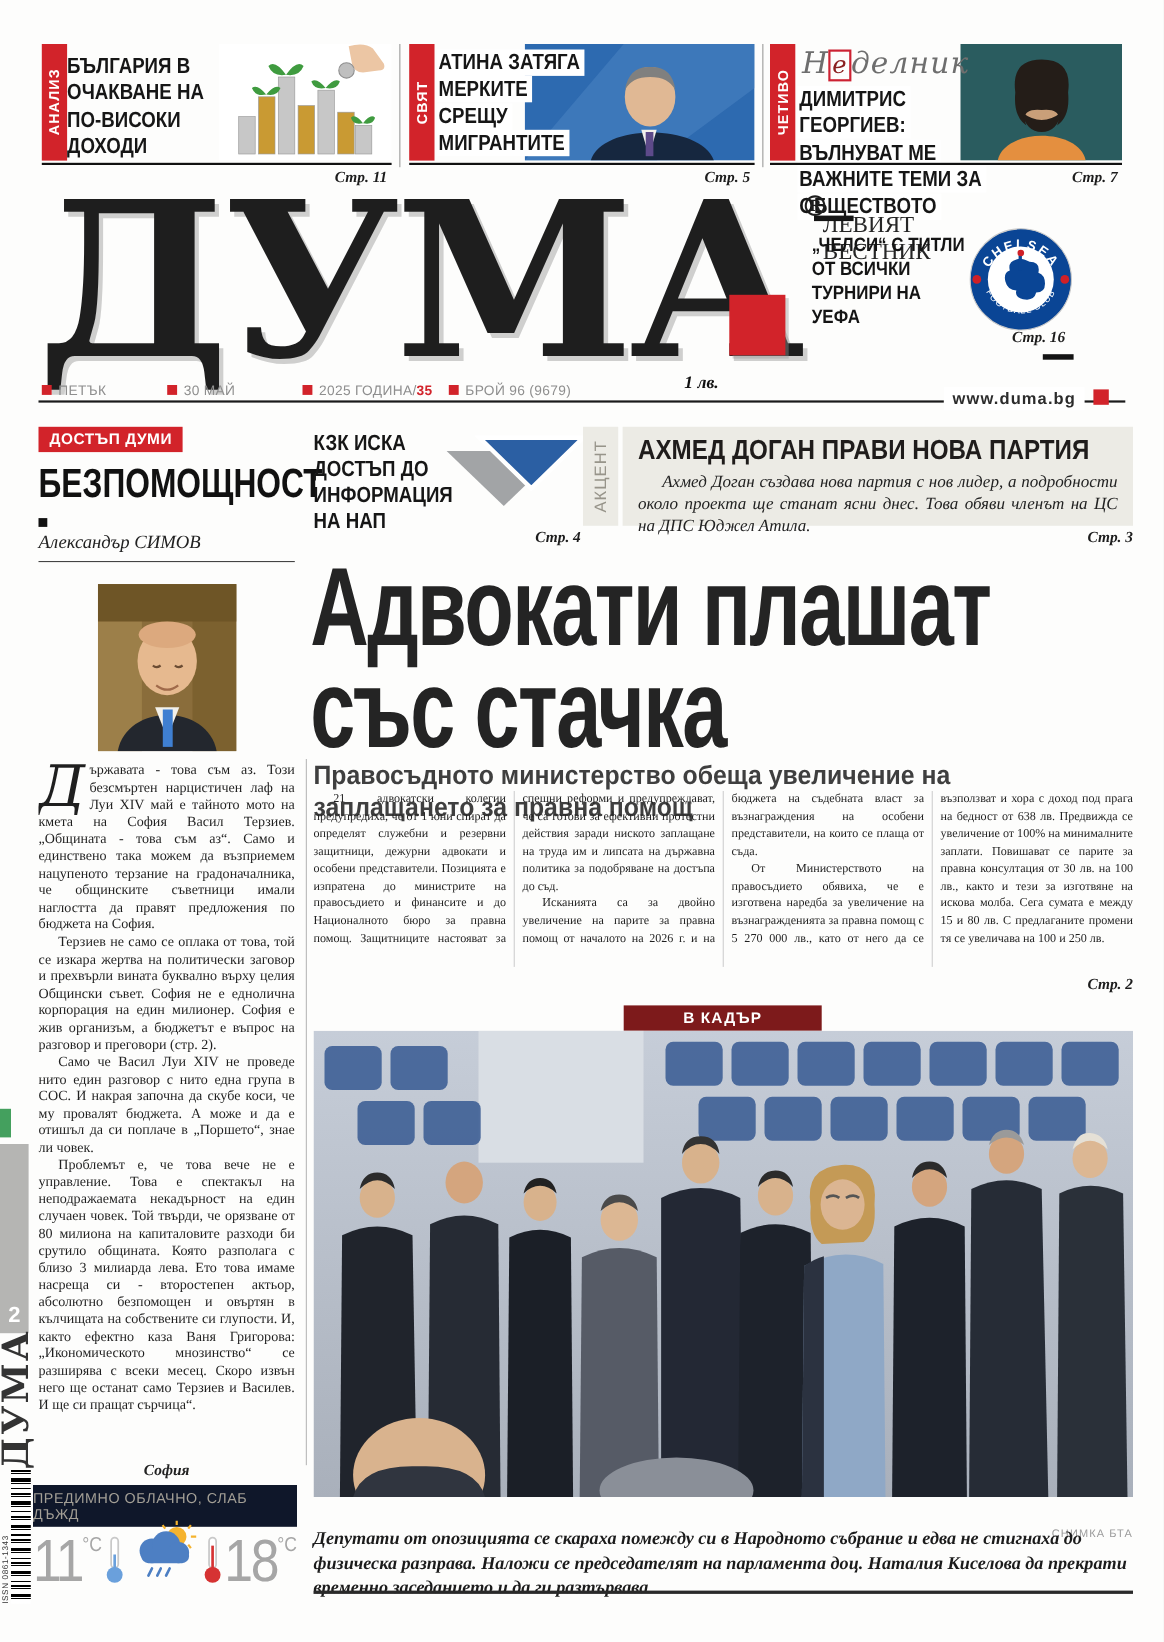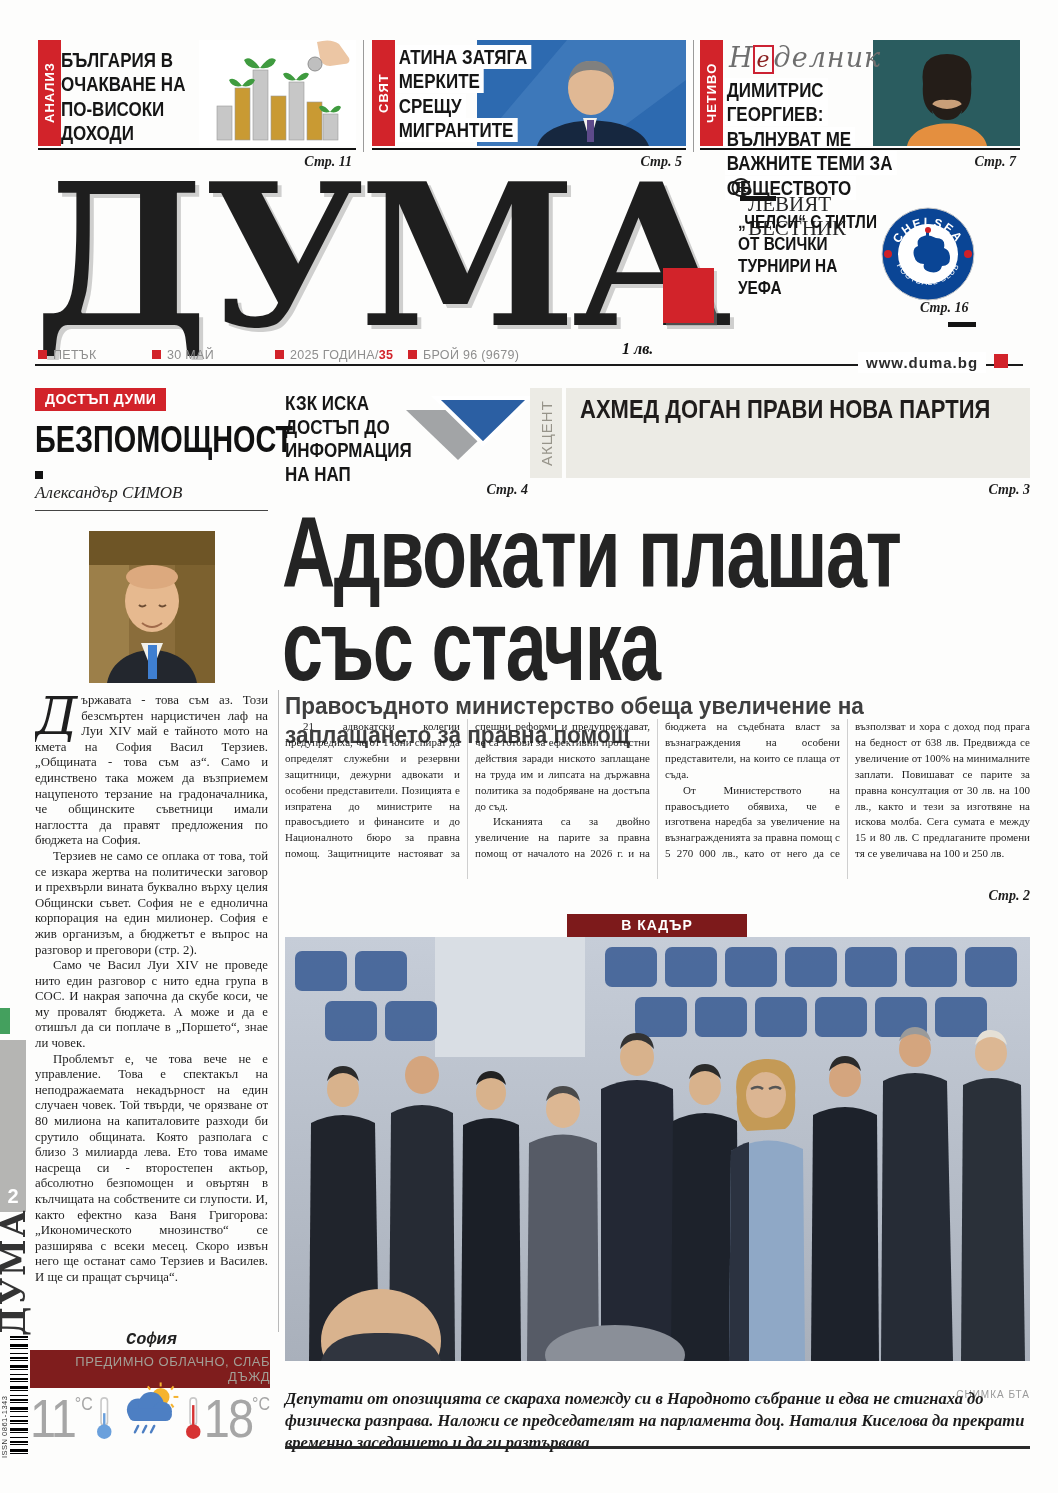--- a/index.html
+++ b/index.html
@@ -90,23 +90,23 @@
   .op-title { margin-top:8px; font-family:"Liberation Sans",sans-serif; font-weight:bold; font-size:37px;
     color:#111; transform:scaleX(.78); transform-origin:0 0; white-space:nowrap; }
   .op-bullet { width:8px; height:8px; background:#111; margin:10px 0 4px; }
   .op-author { font-style:italic; font-size:17px; color:#222; }
   .op-rule { height:1px; background:#444; margin-top:7px; }
   .op-photo { display:block; margin:20px auto 10px; width:126px; height:152px; }
   .op-text { margin-top:4px; height:648px; overflow:hidden; font-size:12.8px; line-height:15.6px; text-align:justify; color:#1f1f1f; }
   .op-text p { text-indent:18px; }
   .op-text p.first { text-indent:0; }
   .dropcap { float:left; font-family:"DejaVu Serif",serif; font-size:52px; line-height:42px; padding:2px 4px 0 0; font-style:italic; }
-  .city { position:absolute; left:35px; top:1330px; width:233px; text-align:center; font-weight:bold; font-style:italic; font-size:17px;font-family:Liberation Mono, monospace; }
-  .forecast { position:absolute; left:30px; top:1350px; width:240px; background:#7f1d1d; color:#a39f96;
-    font-family:"Liberation Sans",sans-serif; font-size:13px; text-align:right; padding:4px 0; letter-spacing:.5px; }
+  .city { position:absolute; left:35px; top:1330px; width:233px; text-align:center; font-weight:bold; font-style:italic; font-size:14px; }
+  .forecast { position:absolute; left:30px; top:1350px; width:240px; background:#0f172a; color:#a39f96;
+    font-family:"Liberation Sans",sans-serif; font-size:13px; text-align:left; padding:4px 0; letter-spacing:.5px; }
   .weather { position:absolute; left:30px; top:1376px; width:240px; height:84px; display:flex; align-items:center; justify-content:flex-end; }
   .temp { font-family:"Liberation Sans",sans-serif; color:#a6a6a6; font-size:47px; transform:scaleY(1.15); letter-spacing:-2px; }
   .temp sup { font-size:16px; letter-spacing:0; vertical-align:24px; }
   .cloud-box { margin-top:-18px; }
 
   
   .kzk-head { position:absolute; left:285px; top:392px; width:152px; font-family:"Liberation Sans",sans-serif;
     font-weight:bold; font-size:20px; line-height:1.18; color:#161616; transform:scaleX(.85); transform-origin:0 0; }
   .nap-logo { position:absolute; left:398px; top:394px; }
   .kzk-page { position:absolute; left:448px; top:482px; width:80px; text-align:right; }
@@ -355,20 +355,21 @@
     <polygon points="8,16 112,16 60,66" fill="#a2a4a6"></polygon>
     <polygon points="38,4 132,4 85,50" fill="#2b5fa3" stroke="#ffffff" stroke-width="4"></polygon>
   </svg>
   <div class="page-ref kzk-page">Стр. 4</div>
 
   <div class="akcent-label">
     <span>АКЦЕНТ</span>
     </div>
   <div class="akcent-box">
     <h2>АХМЕД ДОГАН ПРАВИ НОВА ПАРТИЯ</h2>
+    <p>Ахмед Доган създава нова партия с нов лидер, а подробности около проекта ще станат ясни днес. Това обяви членът на ЦС на ДПС Юджел Атила.</p>
   </div>
   <div class="page-ref akcent-page">Стр. 3</div>
 
   <div class="main-head">
     <div>Адвокати плашат</div>
     <div>със стачка</div>
   </div>
   <div class="main-sub">Правосъдното министерство обеща увеличение на заплащането за правна помощ</div>
   <div class="main-cols">
     <p>21 адвокатски колегии предупредиха, че от 1 юни спират да определят служебни и резервни защитници, дежурни адвокати и особени представители. Позицията е изпратена до министрите на правосъдието и финансите и до Националното бюро за правна помощ. Защитниците настояват за спешни реформи и предупреждават, че са готови за ефективни протестни действия заради ниското заплащане на труда им и липсата на държавна политика за подобряване на достъпа до съд.</p>

